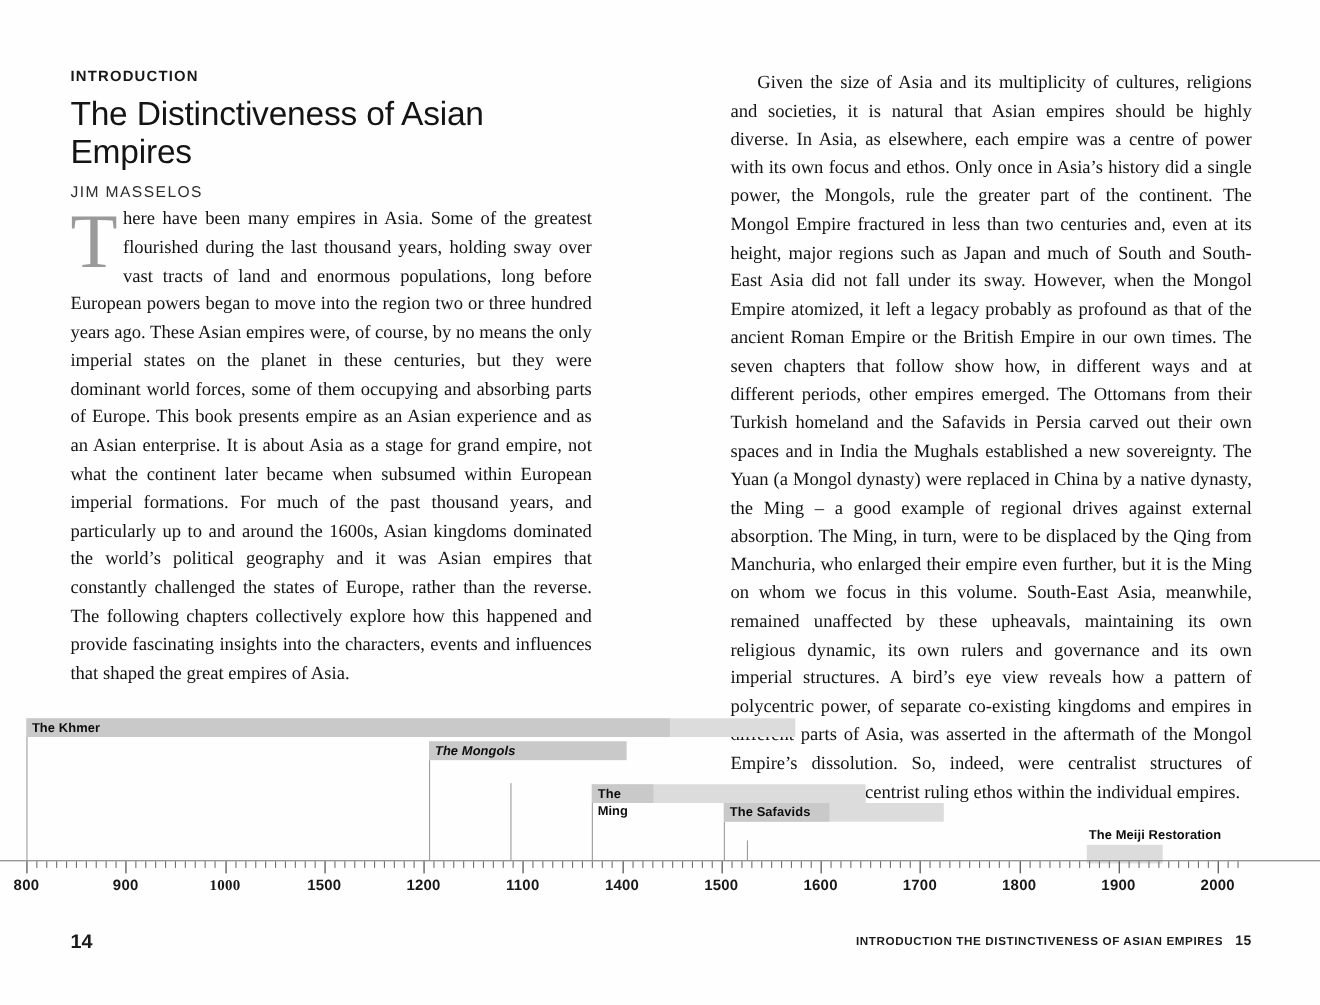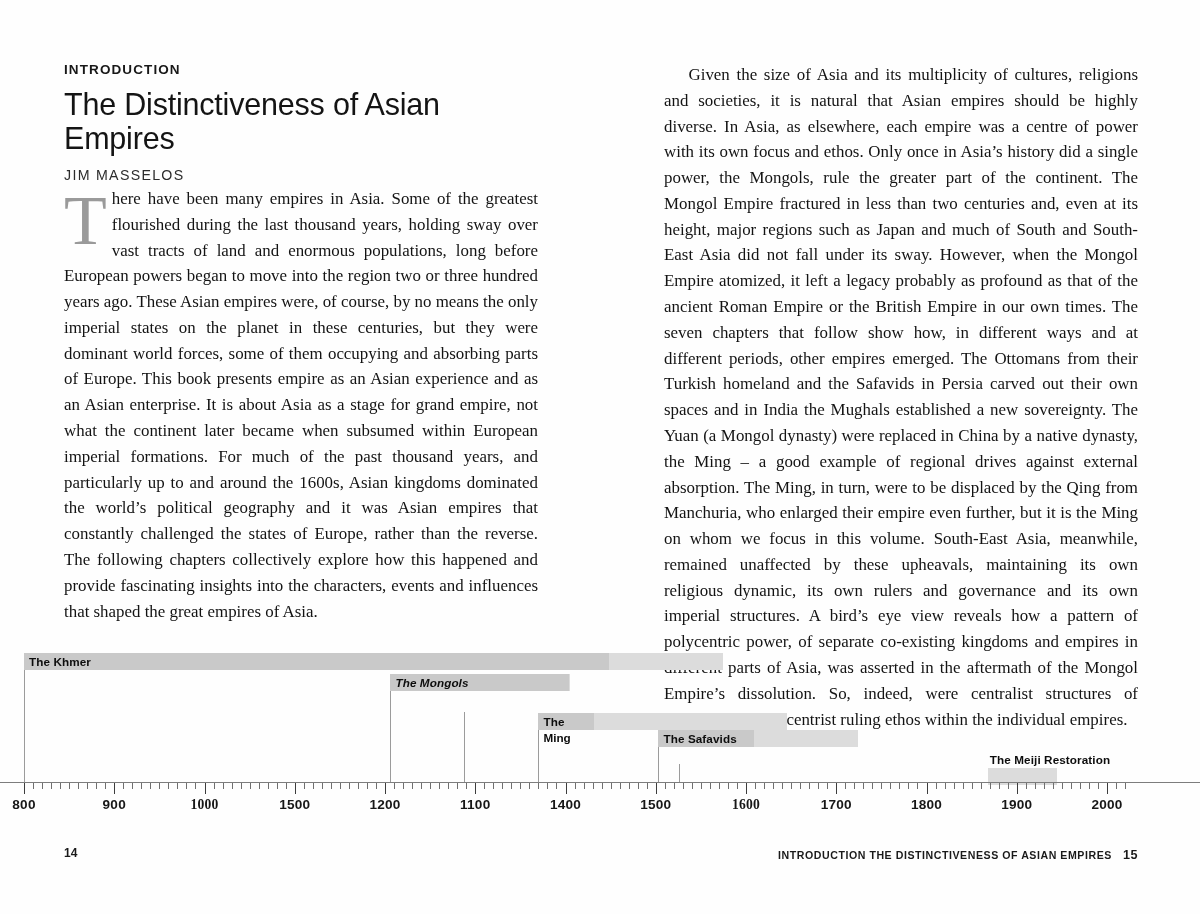--- a/index.html
+++ b/index.html
@@ -209,21 +209,21 @@
     left: 0;
     top: 846px;
     width: 1200px;
     height: 22px;
   }
   .folio-left {
     position: absolute;
     left: 64px;
     top: 0;
     font-family: "Liberation Sans", sans-serif;
-    font-size: 12px;
+    font-size: 18px;
     font-weight: bold;
     color: #1a1a1a;
   }
   .footer-right {
     position: absolute;
     right: 62px;
     top: 2px;
     font-family: "Liberation Sans", sans-serif;
     font-size: 10.6px;
     font-weight: bold;
@@ -416,21 +416,21 @@
         <div class="tick-minor" style="left: 1116.02px;"></div>
         <div class="tick-minor" style="left: 1125.05px;"></div>
         <div class="tick-label" style="left: 24px;">800</div>
         <div class="tick-label" style="left: 114.25px;">900</div>
         <div class="tick-label" style="left: 204.5px; font-family: Liberation Serif, serif;">1000</div>
         <div class="tick-label" style="left: 294.75px;">1500</div>
         <div class="tick-label" style="left: 385px;">1200</div>
         <div class="tick-label" style="left: 475.25px;">1100</div>
         <div class="tick-label" style="left: 565.5px;">1400</div>
         <div class="tick-label" style="left: 655.75px;">1500</div>
-        <div class="tick-label" style="left: 746px; font-family: Liberation Serif, serif;">1600</div>
+        <div class="tick-label" style="left: 746px;">1600</div>
         <div class="tick-label" style="left: 836.25px;">1700</div>
         <div class="tick-label" style="left: 926.5px;">1800</div>
         <div class="tick-label" style="left: 1016.75px;">1900</div>
         <div class="tick-label" style="left: 1107px;">2000</div>
       </div>
   </div>
 
   <div class="footer">
     <div class="folio-left">14</div>
     <div class="footer-right">

